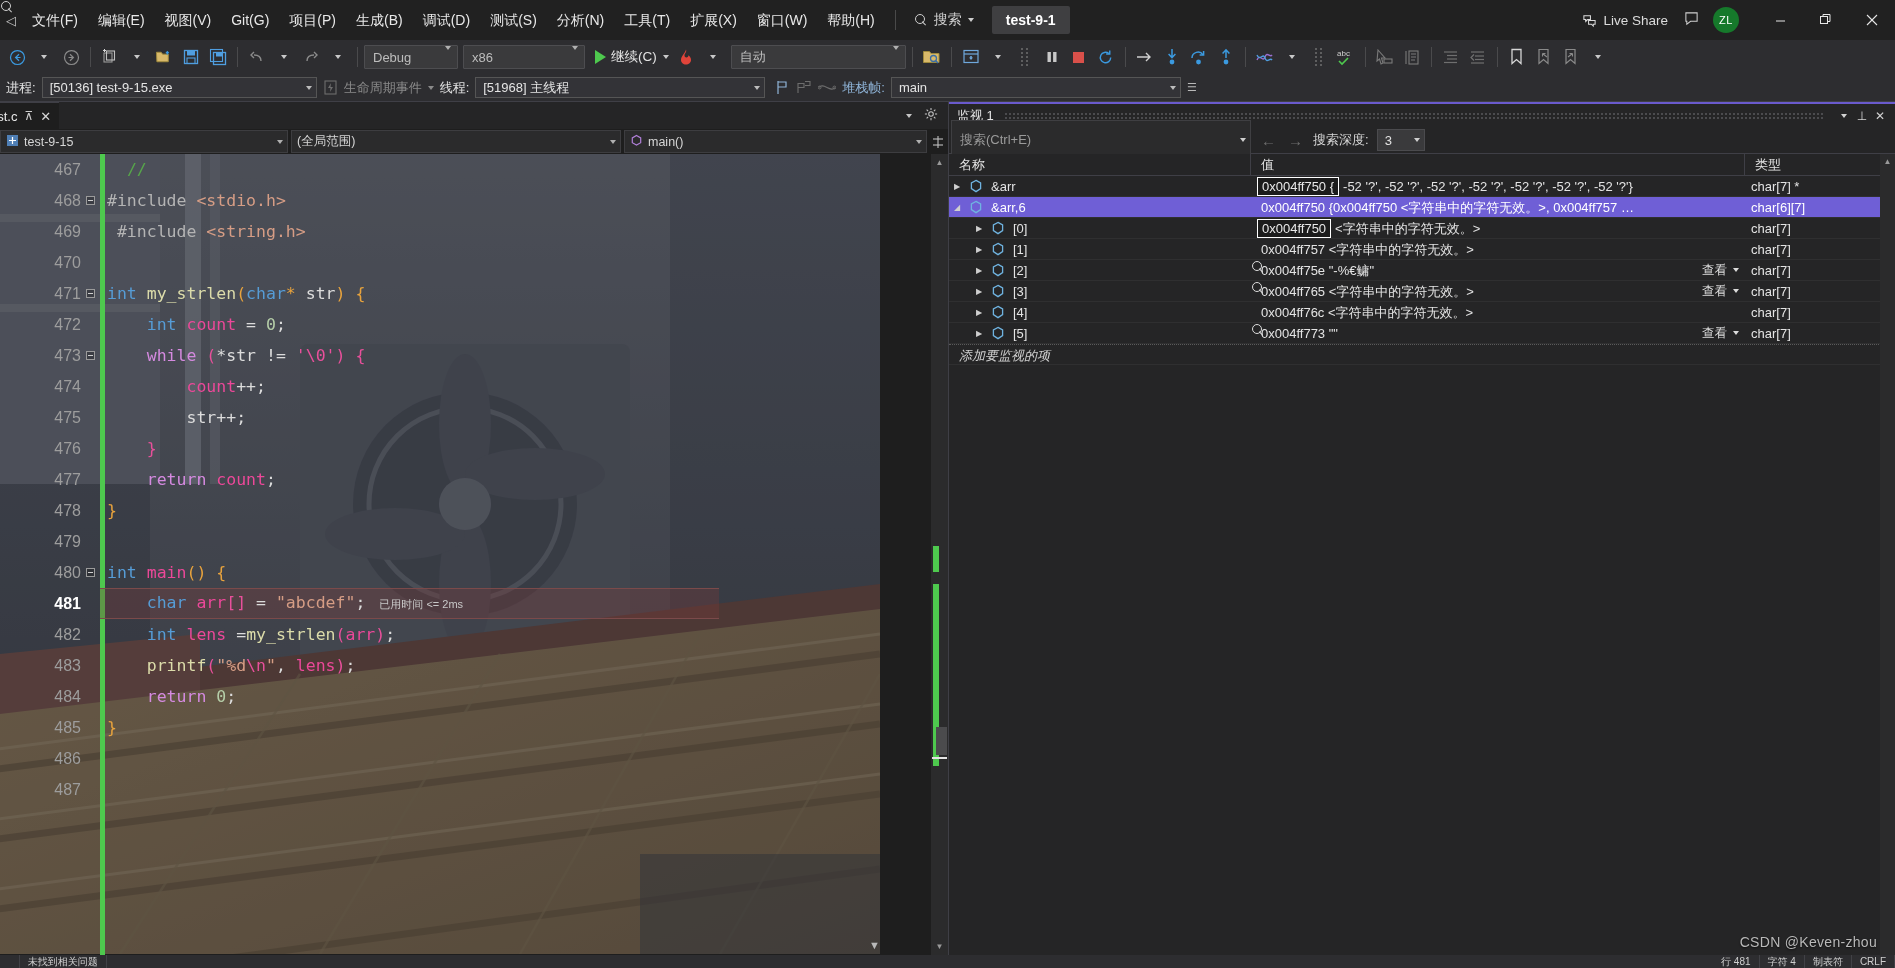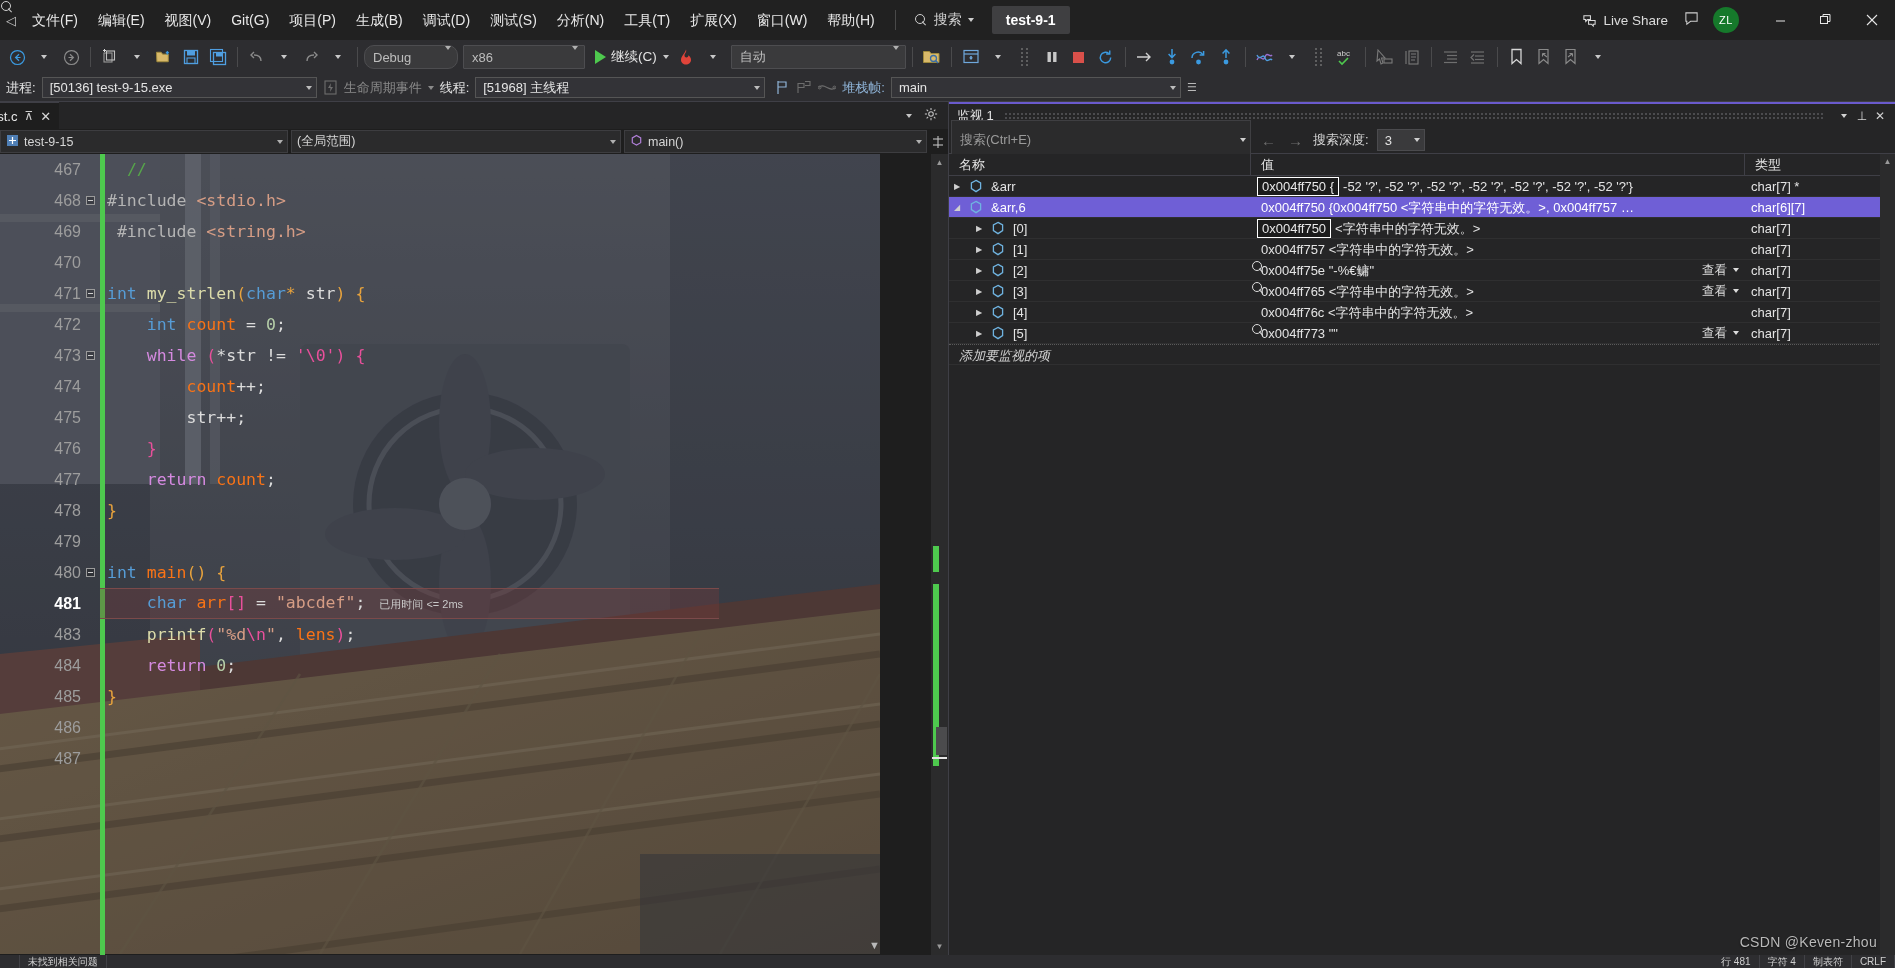--- a/index.html
+++ b/index.html
@@ -153,21 +153,21 @@
   }
   .fold::before { content: ""; width: 5px; height: 1px; background: #cfcfcf; }
   .elapsed {
     font-family: "Liberation Sans", sans-serif; font-size: 11px; color: #c8c8c8;
     margin-left: 14px;
   }
   
   .kw  { color: #569cd6; }
   .kwp { color: #d58ae0; }
   .fn  { color: #dcdcaa; }
-  .id  { color: #f97316; }
+  .id  { color: #ec4899; }
   .str { color: #d69d85; }
   .num { color: #b5cea8; }
   .cmt { color: #57a64a; }
   .pun { color: #dcdcdc; }
   .br1 { color: #e8a33d; }
   .br2 { color: #e8509b; }
   .esc { color: #e8509b; }
   .pp  { color: #b4b4b4; }
 
   
@@ -388,21 +388,21 @@
       </div>
     <div class="tbtn">
       <svg width="18" height="16" viewBox="0 0 18 16">
         <path d="M5 12c0-4 3-6 7-6M12 3l3 3-3 3" fill="none" stroke="#8b8b8b" stroke-width="1.4"></path>
       </svg>
     </div>
     <div class="tbtn">
         <span class="caret-sm"></span>
       </div>
     <div class="tsep"></div>
-    <div class="combo" style="width:94px;border-radius:10px;">
+    <div class="combo" style="width:94px;">
       <span class="cv">Debug</span>
       <span class="cc"><span class="caret-sm"></span></span>
     </div>
     <div class="combo" style="width:122px;margin-left:4px;">
       <span class="cv">x86</span>
       <span class="cc"><span class="caret-sm"></span></span>
     </div>
     <div class="tbtn" style="margin-left:6px;">
       <span class="play-tri"></span>
       <span class="cont-label">继续(C)</span>
@@ -777,20 +777,21 @@
                 <div class="ln"><div class="lnum">472</div><div class="lncode"><span class="pun">    </span><span class="kw">int </span><span class="id">count</span><span class="pun"> = </span><span class="num">0</span><span class="pun">;</span></div></div>
                 <div class="ln"><div class="lnum">473</div><div class="fold"></div><div class="lncode"><span class="pun">    </span><span class="kwp">while </span><span class="br2">(</span><span class="pun">*str != </span><span class="esc">'\0'</span><span class="br2">)</span><span class="br2"> {</span></div></div>
                 <div class="ln"><div class="lnum">474</div><div class="lncode"><span class="pun">        </span><span class="id">count</span><span class="pun">++;</span></div></div>
                 <div class="ln"><div class="lnum">475</div><div class="lncode"><span class="pun">        </span><span class="pun">str</span><span class="pun">++;</span></div></div>
                 <div class="ln"><div class="lnum">476</div><div class="lncode"><span class="pun">    </span><span class="br2">}</span></div></div>
                 <div class="ln"><div class="lnum">477</div><div class="lncode"><span class="pun">    </span><span class="kwp">return </span><span class="id">count</span><span class="pun">;</span></div></div>
                 <div class="ln"><div class="lnum">478</div><div class="lncode"><span class="br1">}</span></div></div>
                 <div class="ln"><div class="lnum">479</div><div class="lncode"></div></div>
                 <div class="ln"><div class="lnum">480</div><div class="fold"></div><div class="lncode"><span class="kw">int </span><span class="id">main</span><span class="br1">()</span><span class="br1"> {</span></div></div>
                 <div class="ln cur"><div class="curline-hl"></div><div class="lnum">481</div><div class="lncode"><span class="pun">    </span><span class="kw">char </span><span class="id">arr</span><span class="br2">[]</span><span class="pun"> = </span><span class="str">"abcdef"</span><span class="pun">;</span><span class="elapsed">已用时间 &lt;= 2ms</span></div></div>
+                <div class="ln"><div class="lnum">482</div><div class="lncode"><span class="pun">    </span><span class="kw">int </span><span class="id">lens</span><span class="pun"> =</span><span class="fn">my_strlen</span><span class="br2">(</span><span class="id">arr</span><span class="br2">)</span><span class="pun">;</span></div></div>
                 <div class="ln"><div class="lnum">483</div><div class="lncode"><span class="pun">    </span><span class="fn">printf</span><span class="br2">(</span><span class="str">"%d</span><span class="esc">\n</span><span class="str">"</span><span class="pun">, </span><span class="id">lens</span><span class="br2">)</span><span class="pun">;</span></div></div>
                 <div class="ln"><div class="lnum">484</div><div class="lncode"><span class="pun">    </span><span class="kwp">return </span><span class="num">0</span><span class="pun">;</span></div></div>
                 <div class="ln"><div class="lnum">485</div><div class="lncode"><span class="br1">}</span></div></div>
                 <div class="ln"><div class="lnum">486</div><div class="lncode"></div></div>
                 <div class="ln"><div class="lnum">487</div><div class="lncode"></div></div>
               </div>
           </div>
 
           <div style="position:absolute;right:3px;bottom:4px;color:#b9b9b9;font-size:11px;">▼</div>
         </div>

